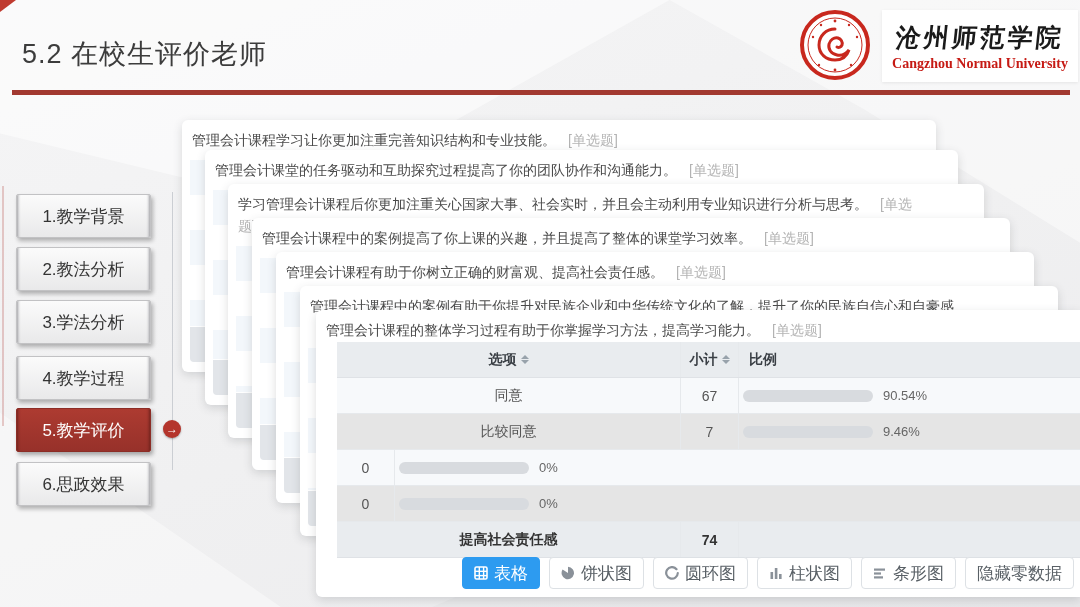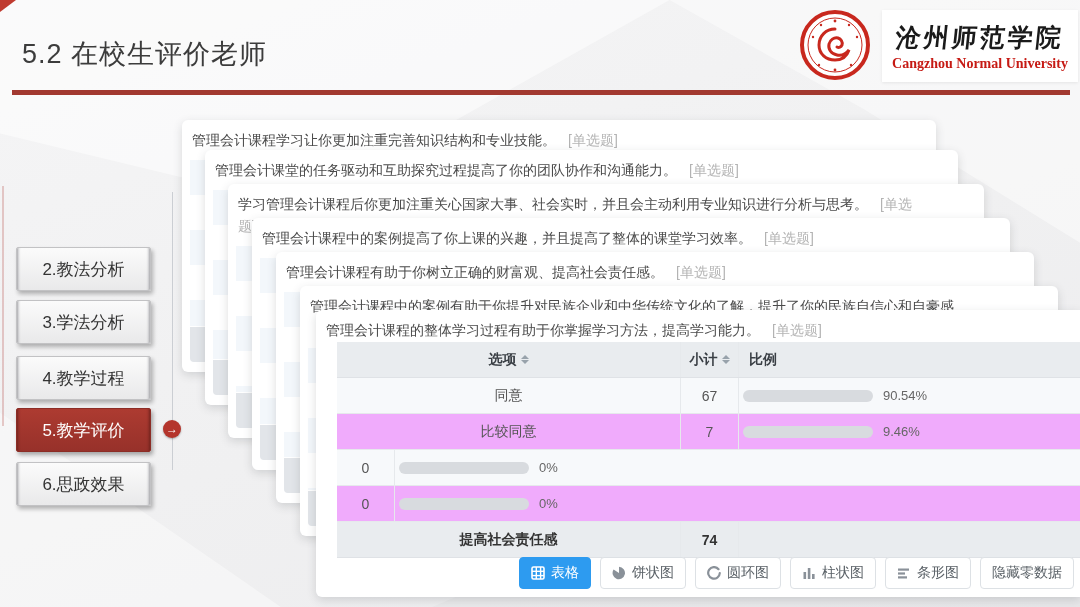--- a/index.html
+++ b/index.html
@@ -40,39 +40,39 @@
   
   .card{position:absolute;background:#fff;border-radius:6px;box-shadow:0 3px 10px rgba(60,64,70,.18);}
   .q-title{padding:9px 14px 0 10px;font-size:14px;color:#4a4a4a;line-height:1.6;}
   .q-tag{color:#b3b3b3;margin-left:12px;}
   .strip{position:absolute;left:8px;top:40px;bottom:46px;width:19px;
     background:repeating-linear-gradient(180deg,#f3f7fb 0 35px,#ffffff 35px 70px);}
   .strip-footer{position:absolute;left:8px;bottom:10px;width:19px;height:35px;background:#e2e5e9;border-radius:0 0 0 4px;}
 
   
   .tbl{position:absolute;left:21px;top:32px;right:0;font-size:14px;color:#555;}
-  .trow{display:flex;align-items:stretch;height:35px;border-bottom:1px solid #e6e9ec;background:#f0abfc;}
+  .trow{display:flex;align-items:stretch;height:35px;border-bottom:1px solid #e6e9ec;background:#e5e5e5;}
   .trow.head{background:#e9ecef;font-weight:700;color:#3a3f45;border-bottom:1px solid #dfe2e6;}
   .trow.alt{background:#f7f9fb;}
   .trow.foot{background:#e9ecef;font-weight:700;color:#333;border-bottom:1px solid #dfe2e6;}
   .c-opt{width:343px;display:flex;align-items:center;justify-content:center;border-right:1px solid #e6e9ec;}
   .c-cnt{width:57px;display:flex;align-items:center;justify-content:center;border-right:1px solid #e6e9ec;}
   .c-ratio{flex:1;display:flex;align-items:center;padding-left:4px;}
   .sort{display:inline-flex;flex-direction:column;gap:1px;margin-left:4px;}
   .sort i{width:0;height:0;border-left:4px solid transparent;border-right:4px solid transparent;display:block;}
   .sort .up{border-bottom:4px solid #98a2ab;}
   .sort .dn{border-top:4px solid #98a2ab;}
   .bar-track{width:130px;height:12px;border-radius:6px;background:#d8dbdf;overflow:hidden;}
   .bar-fill{height:100%;border-radius:6px;background:#2e9cf3;width:0;}
   .pct{margin-left:10px;font-size:13px;color:#666;}
 
   
   .toolbar{position:absolute;right:6px;bottom:8px;display:flex;gap:9px;}
   .tb-btn{height:30px;padding:0 11px;display:flex;align-items:center;gap:6px;background:#fff;
-    border:1px solid #dde1e5;border-radius:4px;color:#596066;font-size:14px;cursor:pointer;white-space:nowrap;}
+    border:1px solid #dde1e5;border-radius:4px;color:#596066;font-size:17px;cursor:pointer;white-space:nowrap;}
   .tb-btn.active{background:#2d9bf0;border-color:#2d9bf0;color:#fff;}
   .tb-btn svg{display:block;}
 </style>
 </head>
 <body>
 
 <div class="slide">
   <div class="facet f1"></div>
   <div class="facet f2"></div>
   <div class="facet f3"></div>
@@ -94,20 +94,21 @@
       <circle cx="20" cy="56" r="1.2" fill="#c8281e"></circle>
     <circle cx="52" cy="56" r="1.2" fill="#c8281e"></circle>
       <circle cx="36" cy="61" r="1.4" fill="#c8281e"></circle>
   </svg>
   <div class="logo-box">
     <div class="logo-cn">沧州师范学院</div>
     <div class="logo-en">Cangzhou Normal University</div>
   </div>
 
   <div class="left-red-line"></div>
+  <div class="side-btn" style="top:194px">1.教学背景</div>
   <div class="side-btn" style="top:247px">2.教法分析</div>
   <div class="side-btn" style="top:300px">3.学法分析</div>
   <div class="side-btn" style="top:356px">4.教学过程</div>
   <div class="side-btn active" style="top:408px">5.教学评价</div>
   <div class="side-btn" style="top:462px">6.思政效果</div>
   <div class="v-line"></div>
   <div class="nav-arrow">→</div>
 
   <div class="card" style="left:182px;top:120px;width:754px;height:252px;z-index:1">
     <div class="q-title"><span>管理会计课程学习让你更加注重完善知识结构和专业技能。</span><span class="q-tag">[单选题]</span></div>

